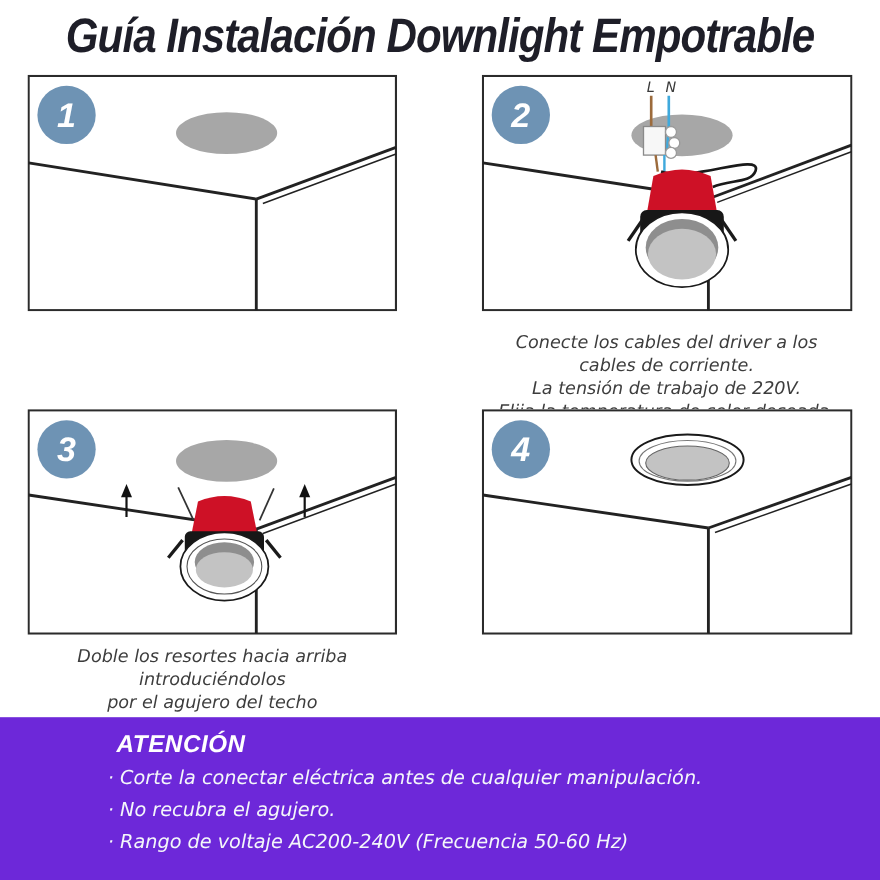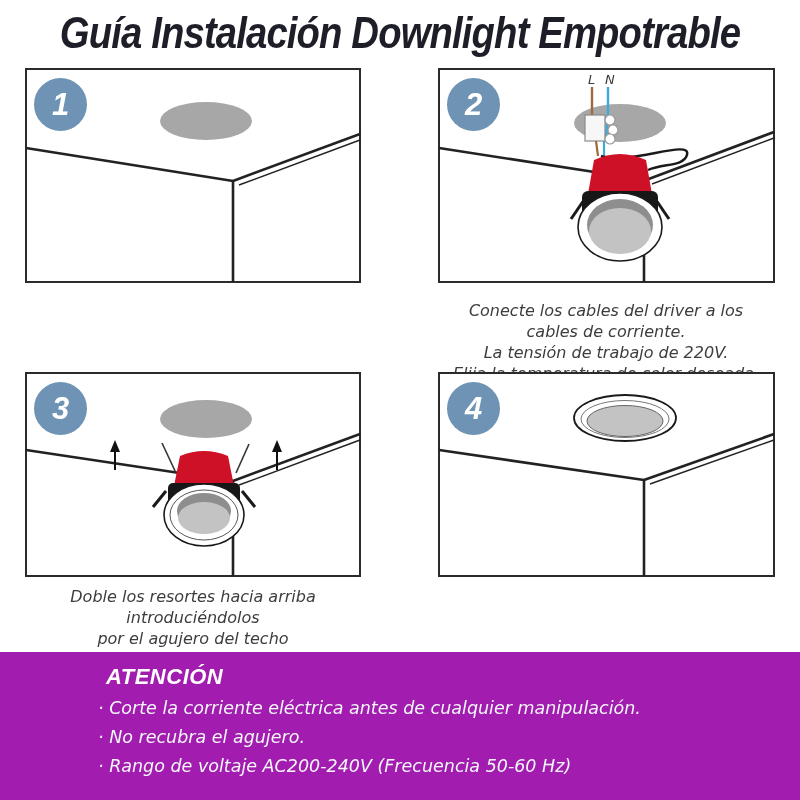--- a/index.html
+++ b/index.html
@@ -9,21 +9,21 @@
          font-family:"Liberation Sans",sans-serif;font-weight:800;font-size:44px;
          letter-spacing:-1px;color:#1e1e28;transform:scaleX(0.87);transform-origin:50% 50%;
          white-space:nowrap;}
   .stepbox{position:absolute;background:#fff;}
   .stepbox svg{display:block;}
   .badge{position:absolute;left:9px;top:10px;width:53px;height:53px;border-radius:50%;
          background:#6E93B4;color:#fff;display:flex;align-items:center;justify-content:center;
          font-family:"Liberation Sans",sans-serif;font-weight:800;font-size:31px;}
   .caption{position:absolute;text-align:center;color:#3d3d3d;font-size:16px;line-height:21px;
            white-space:pre-line;}
-  .band{position:absolute;left:0;top:652px;width:800px;height:148px;background:#a21caf;
+  .band{position:absolute;left:0;top:652px;width:800px;height:148px;background:#6d28d9;
         box-sizing:border-box;padding:12px 20px 0 98px;color:#fff;}
   .band-heading{font-family:"Liberation Sans",sans-serif;font-weight:800;font-size:22px;
                 letter-spacing:0.5px;margin:0 0 4px 8px;}
   .band-item{font-size:17.5px;line-height:29px;color:#f4f7fa;}
   .wire-label{font-size:13px;fill:#3a3a3a;font-family:"DejaVu Sans",sans-serif;}
 </style>
 </head>
 <body>
 
 <div class="page">
@@ -136,18 +136,18 @@
       <span>4</span>
     </div>
   </div>
 
   <div class="caption" style="left:3px;top:586px;width:380px;">Doble los resortes hacia arriba
 introduciéndolos
 por el agujero del techo</div>
 
   <div class="band">
     <div class="band-heading">ATENCIÓN</div>
-    <div class="band-item">· Corte la corriente eléctrica antes de cualquier manipulación.</div>
+    <div class="band-item">· Corte la conectar eléctrica antes de cualquier manipulación.</div>
     <div class="band-item">· No recubra el agujero.</div>
     <div class="band-item">· Rango de voltaje AC200-240V (Frecuencia 50-60 Hz)</div>
   </div>
 
 </div>
 
 </body></html>

